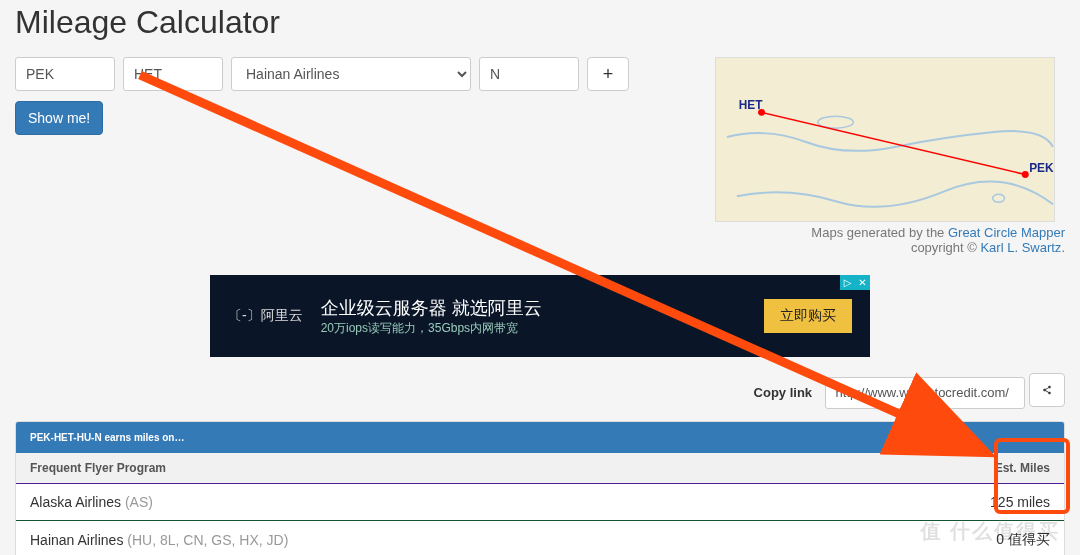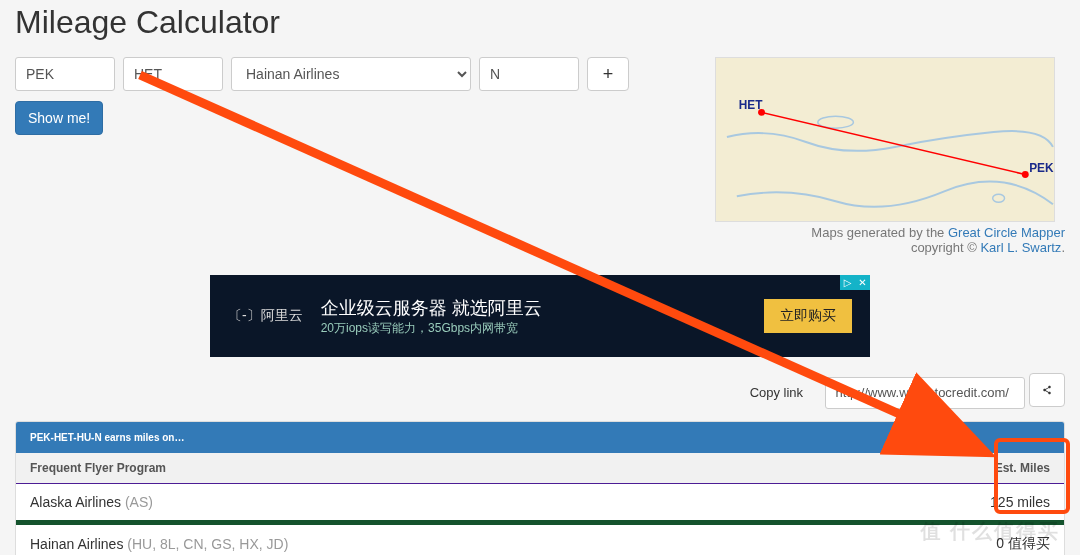--- a/index.html
+++ b/index.html
@@ -22,29 +22,29 @@
     .map-credit { font-size: 13px; color: #777; margin-top: 3px; }
     .map-credit a { color: #337ab7; text-decoration: none; }
     .ad-banner { width: 660px; height: 82px; margin: 20px auto 16px; background: #0a1628; position: relative; display: flex; align-items: center; color: #fff; padding: 0 18px; gap: 18px; }
     .ad-logo { font-size: 14px; color: #ddd; }
     .ad-txt1 { font-size: 18px; color: #fff; }
     .ad-txt2 { font-size: 12px; color: #9cb; }
     .ad-btn { margin-left: auto; background: #f0c040; color: #222; padding: 8px 16px; font-size: 14px; }
     .ad-close { position: absolute; top: 0; right: 0; display: flex; align-items: center; }
     .ad-close span { background: #14b3c8; color: #fff; font-size: 10px; width: 15px; height: 15px; display: inline-flex; align-items: center; justify-content: center; }
     .copy-row { text-align: right; margin-bottom: 12px; padding-right: 0; }
-    .copy-row label { font-size: 13px; font-weight: normal; margin-right: 17px; }
+    .copy-row label { font-size: 13px; font-weight: bold; margin-right: 8px; }
     .copy-row input { width: 200px; height: 32px; font-size: 13px; }
     .copy-btn { width: 36px; }
     .panel { border: 1px solid #ddd; border-radius: 3px; overflow: hidden; }
     .panel-head { background: #337ab7; color: #fff; padding: 10px 14px; font-size: 10px; font-weight: bold; }
     table { width: 100%; border-collapse: collapse; background: #fff; }
     th { background: #f1f1f1; text-align: left; padding: 8px 14px; font-size: 12px; font-weight: bold; color: #555; border-bottom: 1px solid #4c1d95; }
     th.right, td.right { text-align: right; }
-    td { padding: 10px 14px; font-size: 14px; border-bottom: 5px solid #14532d; }
+    td { padding: 10px 14px; font-size: 14px; border-bottom: 1px solid #14532d; }
     .prog-name { color: #333; }
     .prog-codes { color: #999; }
     .arrow-overlay { position: absolute; left: 0; top: 0; pointer-events: none; z-index: 50; }
     .highlight-box { position: absolute; border: 4px solid #ff4a0e; border-radius: 6px; pointer-events: none; z-index: 51; }
     .watermark { position: absolute; right: 20px; bottom: 10px; font-size: 20px; color: rgba(0,0,0,0.12); font-weight: bold; letter-spacing: 2px; pointer-events: none; z-index: 60; }
     .page-wrap { position: relative; width: 1080px; height: 555px; overflow: hidden; }
   </style>
 </head>
 <body>
 

